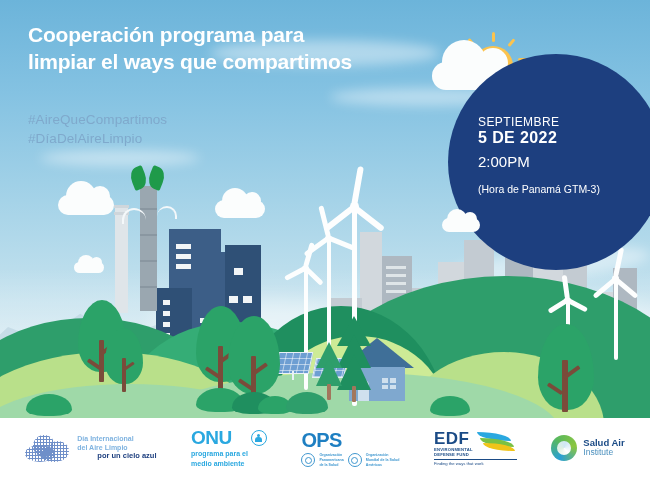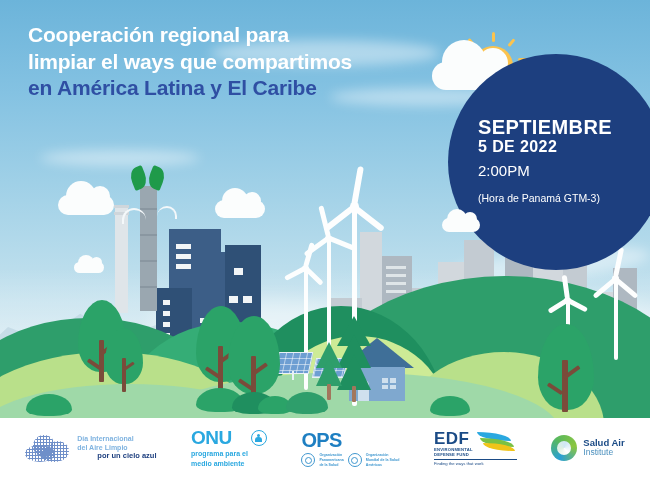--- a/index.html
+++ b/index.html
@@ -60,21 +60,21 @@
   .cl-big{position:absolute;left:432px;top:62px;width:80px;height:28px;background:#fbfdfd;border-radius:40px;}
   .cl-big::before{content:"";position:absolute;width:44px;height:44px;left:10px;top:-22px;background:#fbfdfd;border-radius:50%;}
   .cl-big::after{content:"";position:absolute;width:30px;height:30px;left:46px;top:-14px;background:#fbfdfd;border-radius:50%;}
 
   
   .datecircle{
     position:absolute;left:448px;top:54px;width:216px;height:216px;border-radius:50%;
     background:#1d3f7f;
   }
   .datebox{position:absolute;left:478px;top:116px;width:170px;color:#fff;}
-  .d-month{font-size:20px;font-weight:bold;letter-spacing:.4px;line-height:1.12;}
+  .d-month{font-size:12px;font-weight:normal;letter-spacing:.4px;line-height:1.12;}
   .d-day{font-size:16px;font-weight:bold;letter-spacing:.4px;line-height:1.12;}
   .d-time{font-size:15px;font-weight:normal;line-height:1.3;margin-top:5px;}
   .d-tz{font-size:10.5px;font-weight:normal;margin-top:11px;}
 
   
   .headline{position:absolute;left:28px;top:22px;width:400px;}
   .h-line{font-size:21px;font-weight:bold;color:#ffffff;line-height:1.27;letter-spacing:-.2px;}
   .h-line.accent{color:#2f4fa3;}
   .tags{position:absolute;left:28px;top:110px;}
   .tag{font-size:13.5px;color:#7fa9cc;line-height:1.42;letter-spacing:.1px;}
@@ -368,25 +368,28 @@
   <div class="cloud cl-c"></div>
 
   <div class="datebox">
     <div class="d-month">SEPTIEMBRE</div>
     <div class="d-day">5 DE 2022</div>
     <div class="d-time">2:00PM</div>
     <div class="d-tz">(Hora de Panamá GTM-3)</div>
   </div>
 
   <div class="headline">
-    <div class="h-line">Cooperación regional para</div>
+    <div class="h-line">Cooperación programa para</div>
     <div class="h-line">limpiar el ways que compartimos</div>
-    <div class="h-line accent">en América Latina y El Caribe</div>
-  </div>
-
+  </div>
+
+  <div class="tags">
+    <div class="tag">#AireQueCompartimos</div>
+    <div class="tag">#DíaDelAireLimpio</div>
+  </div>
 
   <div class="footer">
 
     <div class="logo">
       <div class="dotcloud">
         <div class="dc" style="left:0;top:12px;width:30px;height:17px;"></div>
         <div class="dc" style="left:8px;top:2px;width:22px;height:22px;"></div>
         <div class="dc" style="left:22px;top:8px;width:22px;height:20px;"></div>
         <div class="dc" style="left:16px;top:14px;width:26px;height:15px;"></div>
       </div>

